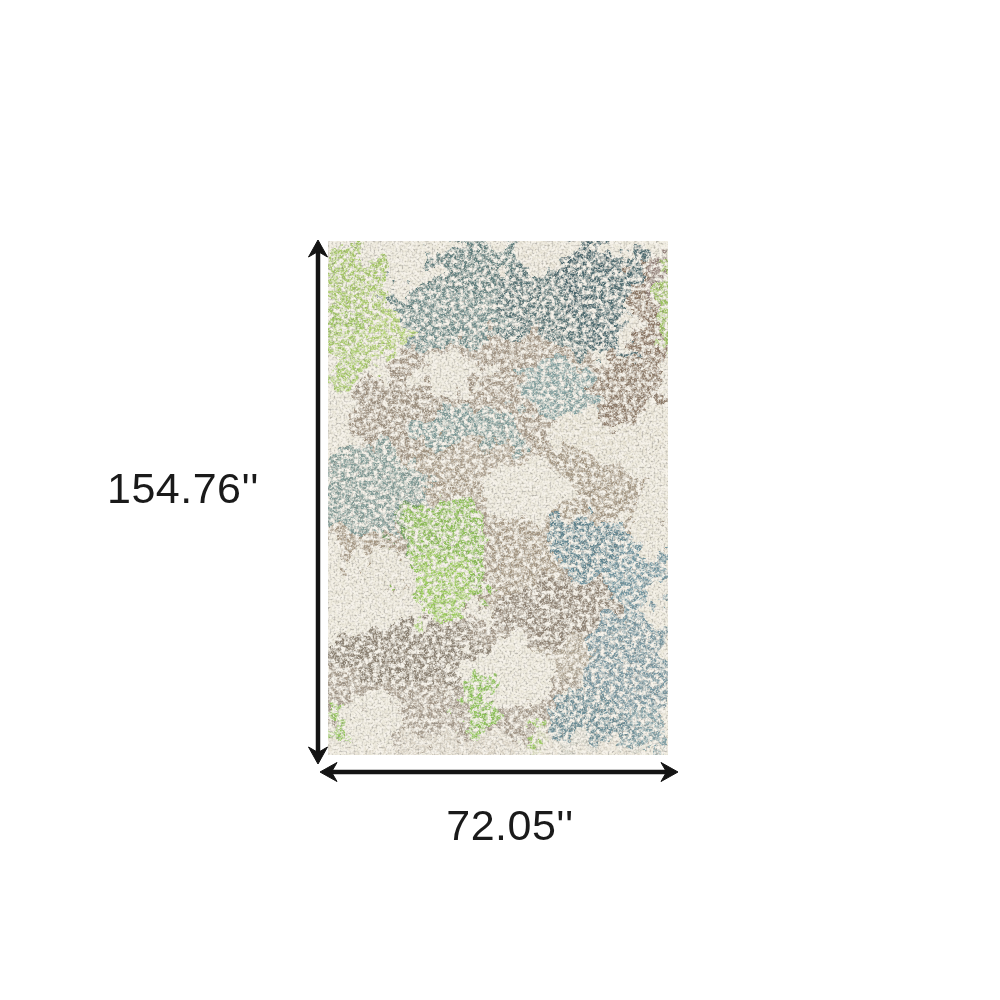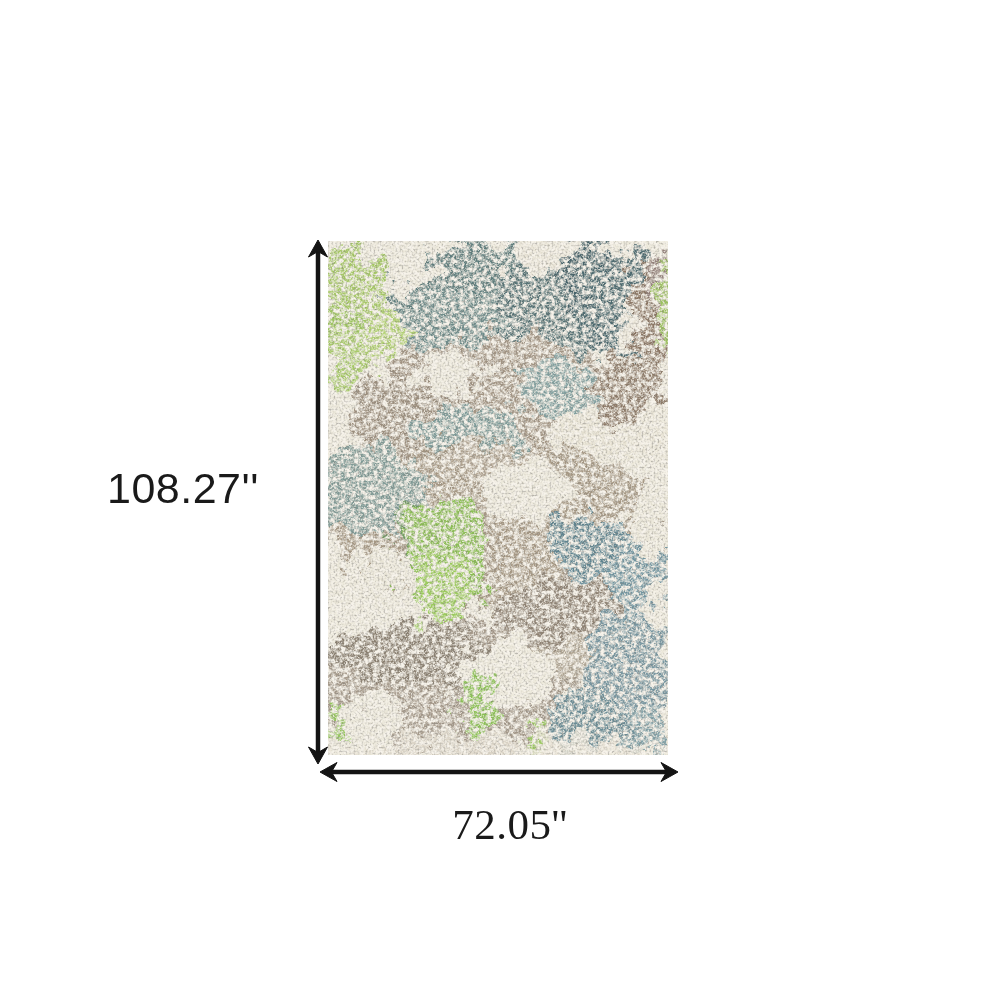--- a/index.html
+++ b/index.html
@@ -52,21 +52,20 @@
   }
   .height-label {
     left: 58px;
     top: 462px;
     width: 250px;
   }
   .width-label {
     left: 385px;
     top: 799px;
     width: 250px;
-    font-family: Liberation Serif, serif;
   }
   .arrow-shape {
     stroke: #141414;
     fill: #141414;
   }
 </style>
 </head>
 <body>
 
 <div class="canvas">
@@ -159,17 +158,17 @@
     <path class="arrow-shape" d="M12 0 L21.5 17 L12 11.5 L2.5 17 Z"></path>
     <path class="arrow-shape" d="M12 524 L21.5 507 L12 512.5 L2.5 507 Z"></path>
   </svg>
 
   <svg class="h-arrow" viewBox="0 0 358 24">
     <line class="arrow-shape" x1="9" y1="12" x2="349" y2="12" stroke-width="4.5"></line>
     <path class="arrow-shape" d="M0 12 L17 2.5 L11.5 12 L17 21.5 Z"></path>
     <path class="arrow-shape" d="M358 12 L341 2.5 L346.5 12 L341 21.5 Z"></path>
   </svg>
 
-  <div class="dim-label height-label">108.27''</div>
+  <div class="dim-label height-label">154.76''</div>
 
   <div class="dim-label width-label">72.05''</div>
 
 </div>
 
 </body></html>

